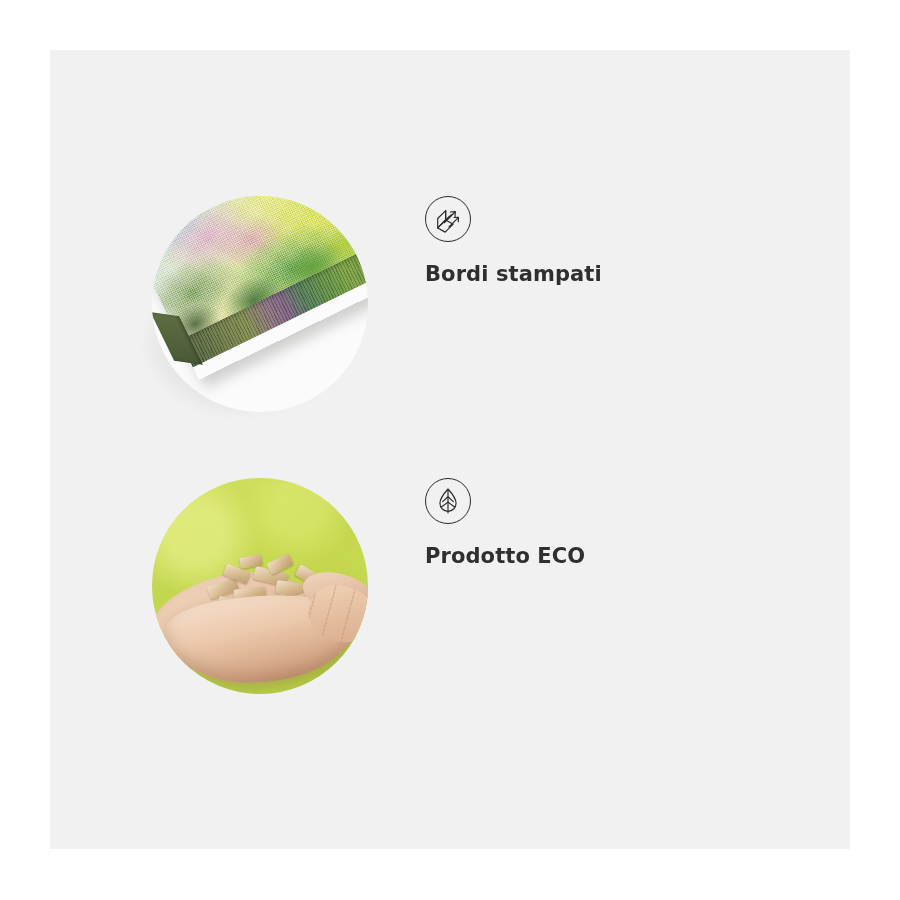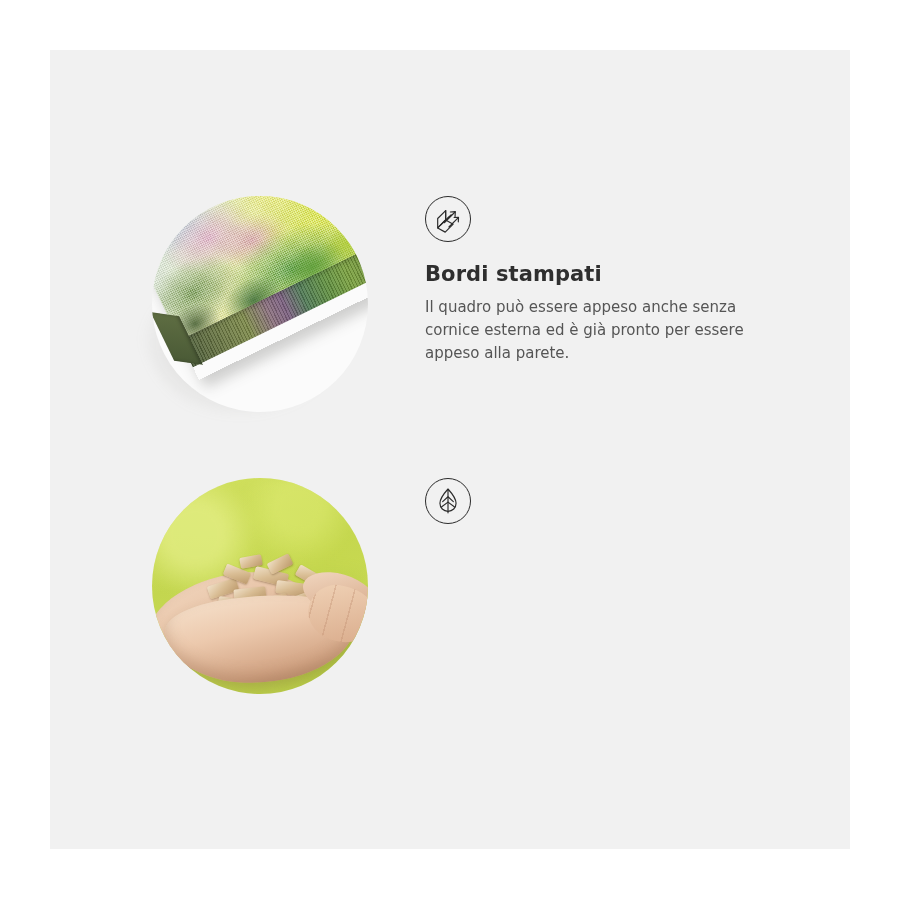--- a/index.html
+++ b/index.html
@@ -296,21 +296,20 @@
             <path d="M8 22.5 L16.5 14 M11 19.5 L19.5 11.5"></path>
             <path d="M13.5 17 L13.5 7"></path>
 
             <path d="M12 20 L23.5 8.5"></path>
             <path d="M18.5 8.5 L23.8 8.2 L23.5 13.5"></path>
             <path d="M17 24.5 L27 14.5"></path>
             <path d="M22.5 14.4 L27.2 14.2 L27 19"></path>
           </svg>
         </div>
         <h2 class="feature-title">Bordi stampati</h2>
-        <p class="feature-desc">Il quadro può essere appeso anche senza cornice esterna ed è già pronto per essere appeso alla parete.</p>
       </div>
     </div>
 
     <div class="feature feature-2">
 
       <div class="photo-wrap">
         <div class="photo photo-eco">
           <div class="eco-blur"></div>
           <div class="hand-back"></div>
           <div class="chips">
@@ -335,17 +334,18 @@
 
       <div class="textcol">
         <div class="icon-circle">
           <svg width="30" height="30" viewBox="0 0 32 32" fill="none" stroke="#2b2b2b" stroke-width="1.25" stroke-linecap="round" stroke-linejoin="round">
             <path d="M16 3.2 C21.6 9.4 24.6 14 24.6 18.4 C24.6 23.4 20.8 27 16 27 C11.2 27 7.4 23.4 7.4 18.4 C7.4 14 10.4 9.4 16 3.2 Z"></path>
             <path d="M16 4.6 L16 28.6"></path>
             <path d="M16 11.5 L10.3 16.6 M16 11.5 L21.7 16.6"></path>
             <path d="M16 17.2 L9.3 22.2 M16 17.2 L22.7 22.2"></path>
           </svg>
         </div>
+        <h2 class="feature-title">Prodotto ECO</h2>
       </div>
     </div>
 
   </div>
 </div>
 
 </body></html>

